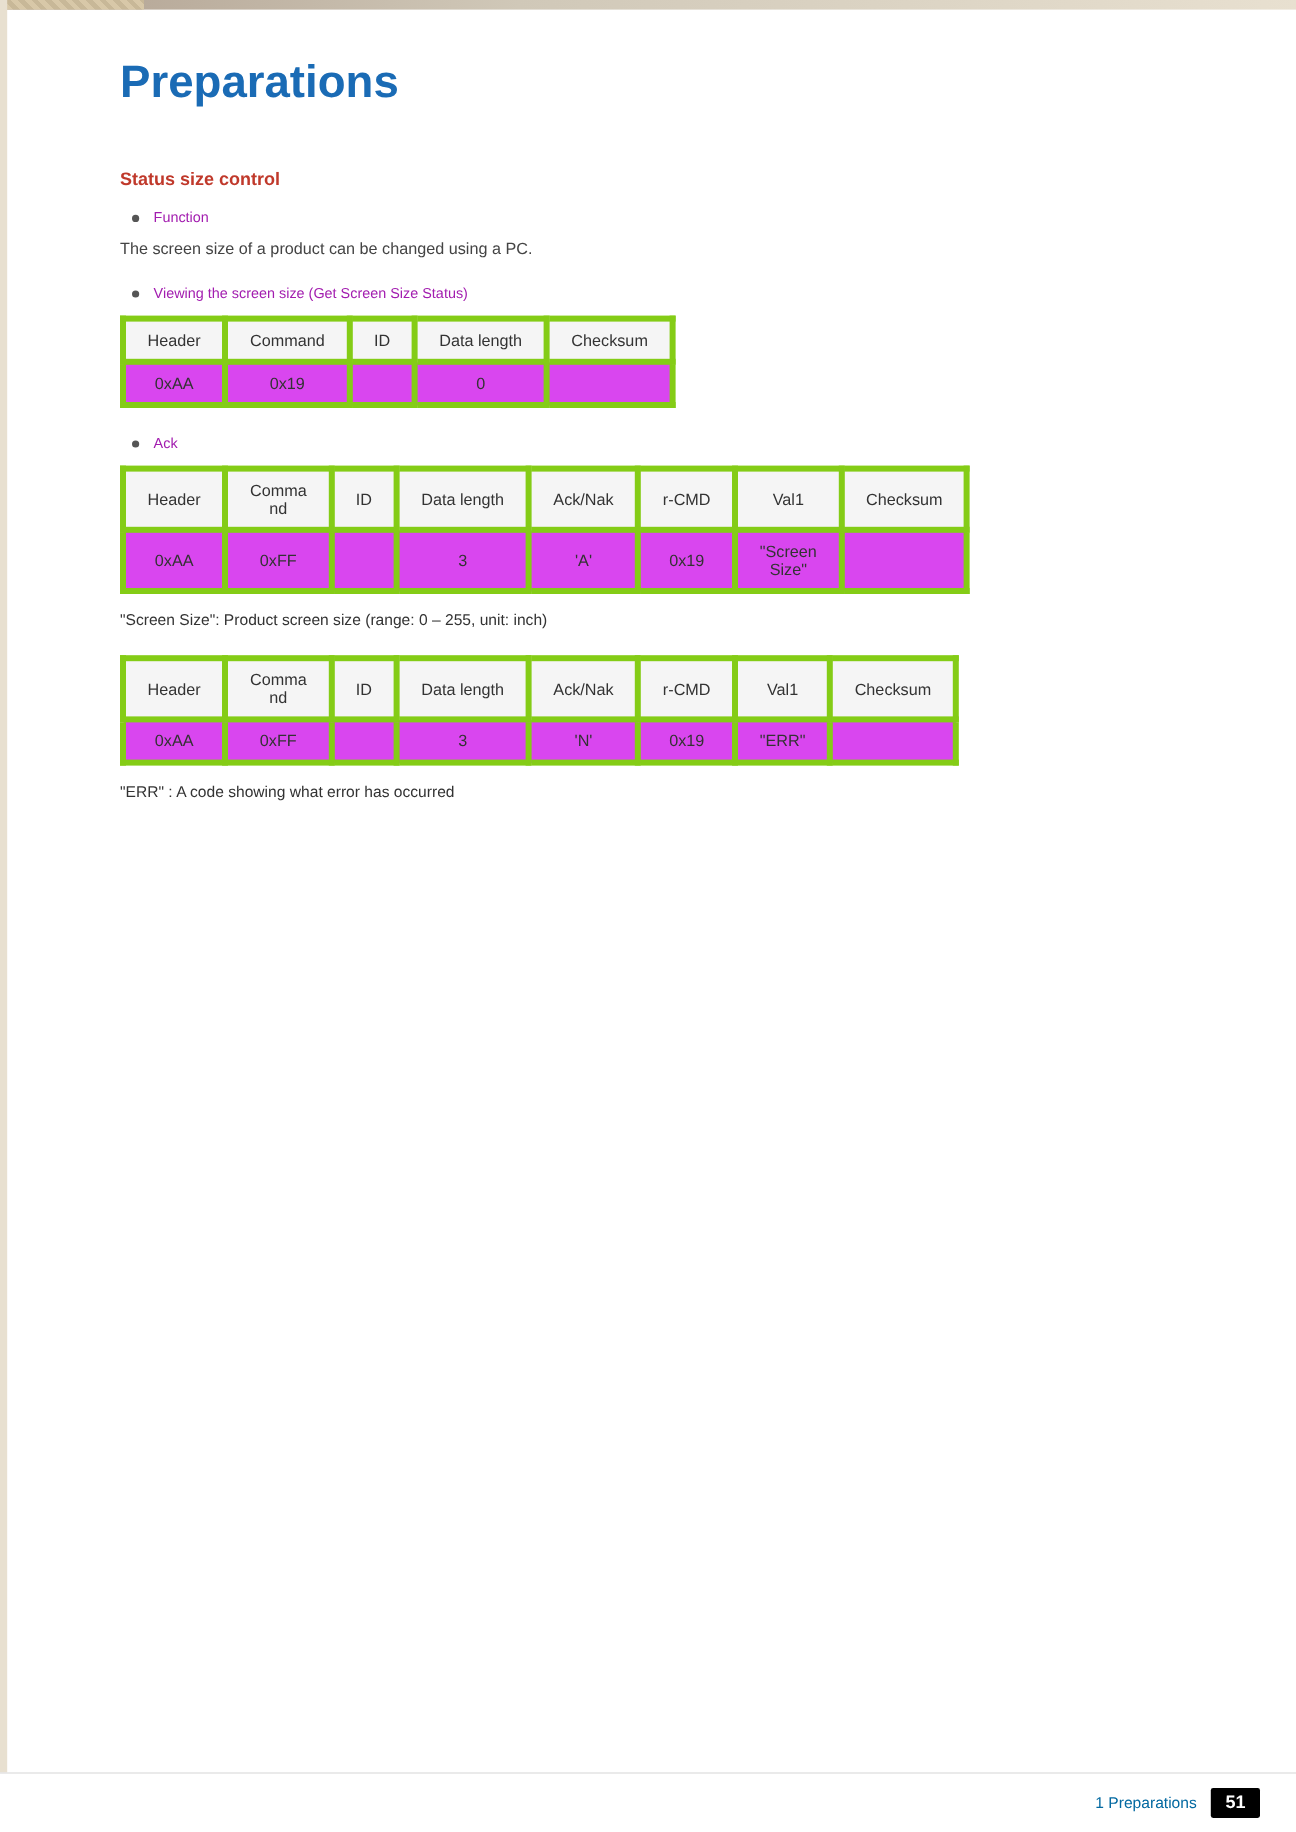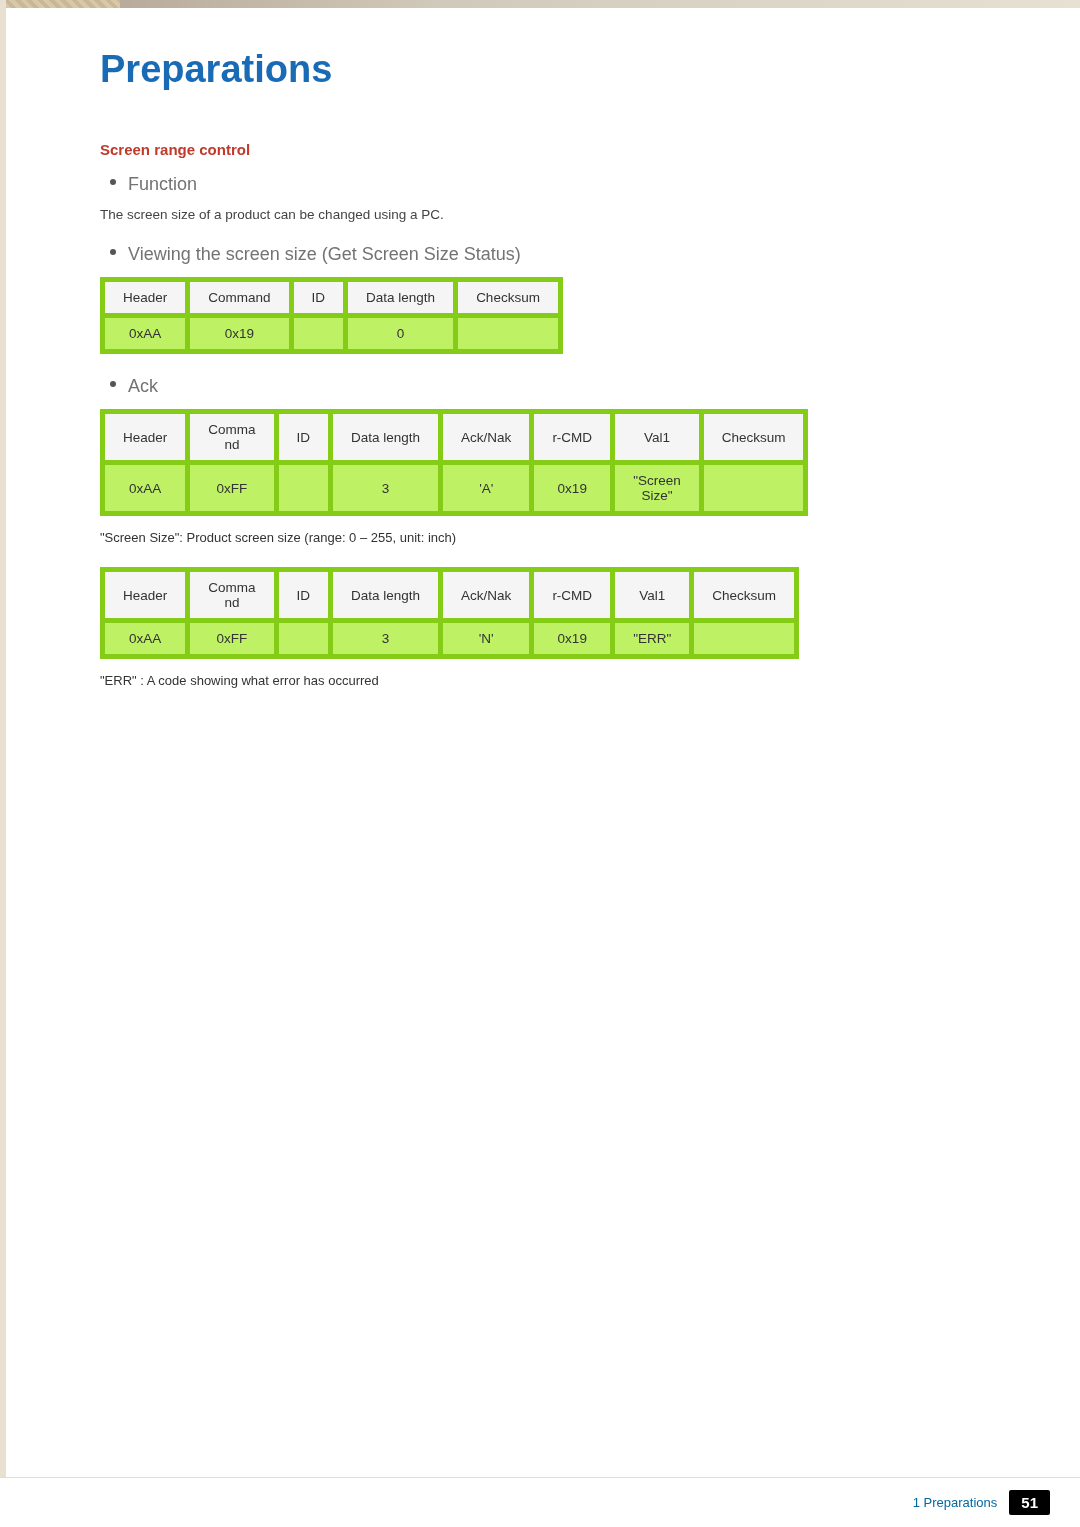--- a/index.html
+++ b/index.html
@@ -92,22 +92,22 @@
       width: 6px;
       height: 6px;
       border-radius: 50%;
       background: #555;
       margin-top: 5px;
       margin-right: 12px;
       flex-shrink: 0;
     }
 
     .bullet-text {
-      font-size: 18px;
-      color: #737373;
+      font-size: 12px;
+      color: #a21caf;
     }
 
     .sub-text {
       font-size: 13.5px;
       color: #444;
       margin-bottom: 14px;
     }
 
     
     .table-wrap {
@@ -127,21 +127,21 @@
       vertical-align: middle;
       color: #333;
     }
 
     table th {
       background: #f5f5f5;
       font-weight: normal;
     }
 
     table td {
-      background: #bef264;
+      background: #d946ef;
     }
 
     .note-text {
       font-size: 13px;
       color: #333;
       margin: 8px 0 16px 0;
     }
 
     
     .footer {
@@ -183,21 +183,21 @@
 <div class="page-container">
 
   <div class="top-stripe"></div>
 
   <div class="left-accent"></div>
 
   <div class="content-area">
 
     <h1 class="page-title">Preparations</h1>
 
-    <div class="section-heading">Screen range control</div>
+    <div class="section-heading">Status size control</div>
 
     <div class="section-block">
       <ul class="bullet-list">
         <li>
           <span class="bullet-dot"></span>
           <span class="bullet-text">Function</span>
         </li>
       </ul>
       <div class="sub-text">The screen size of a product can be changed using a PC.</div>
     </div>

